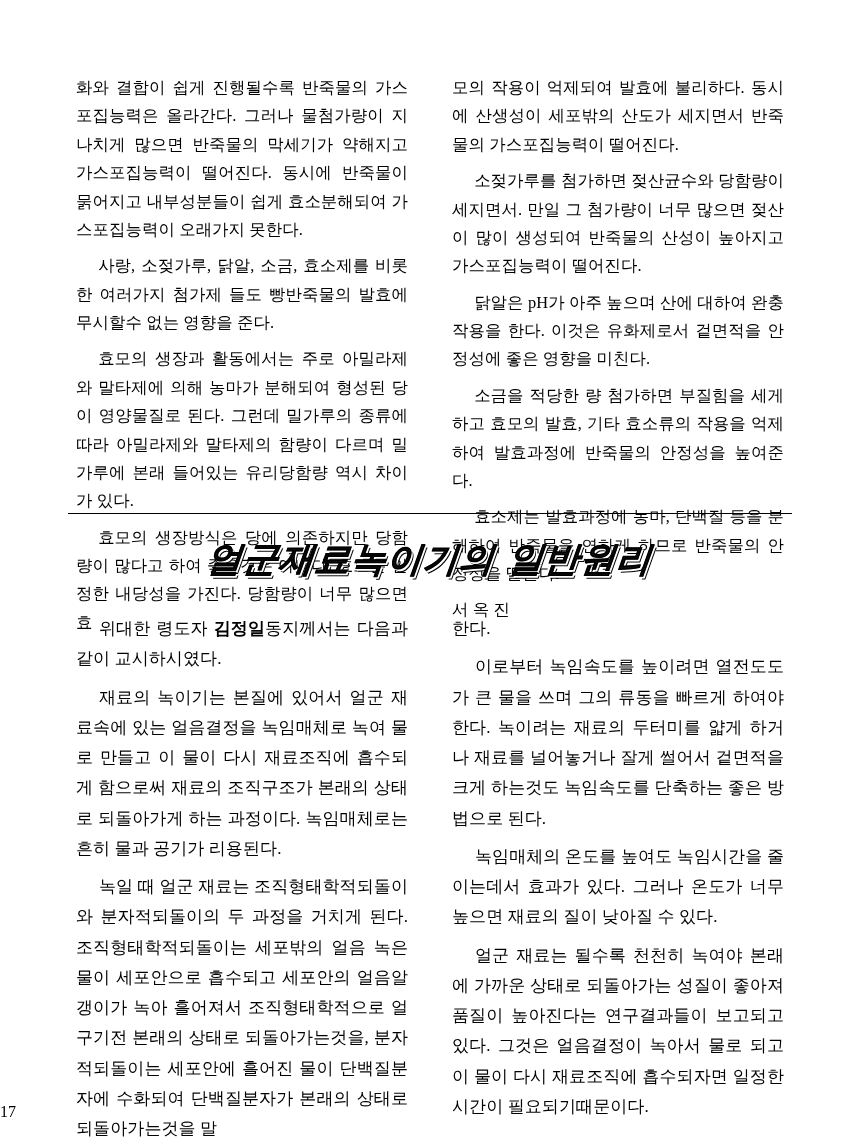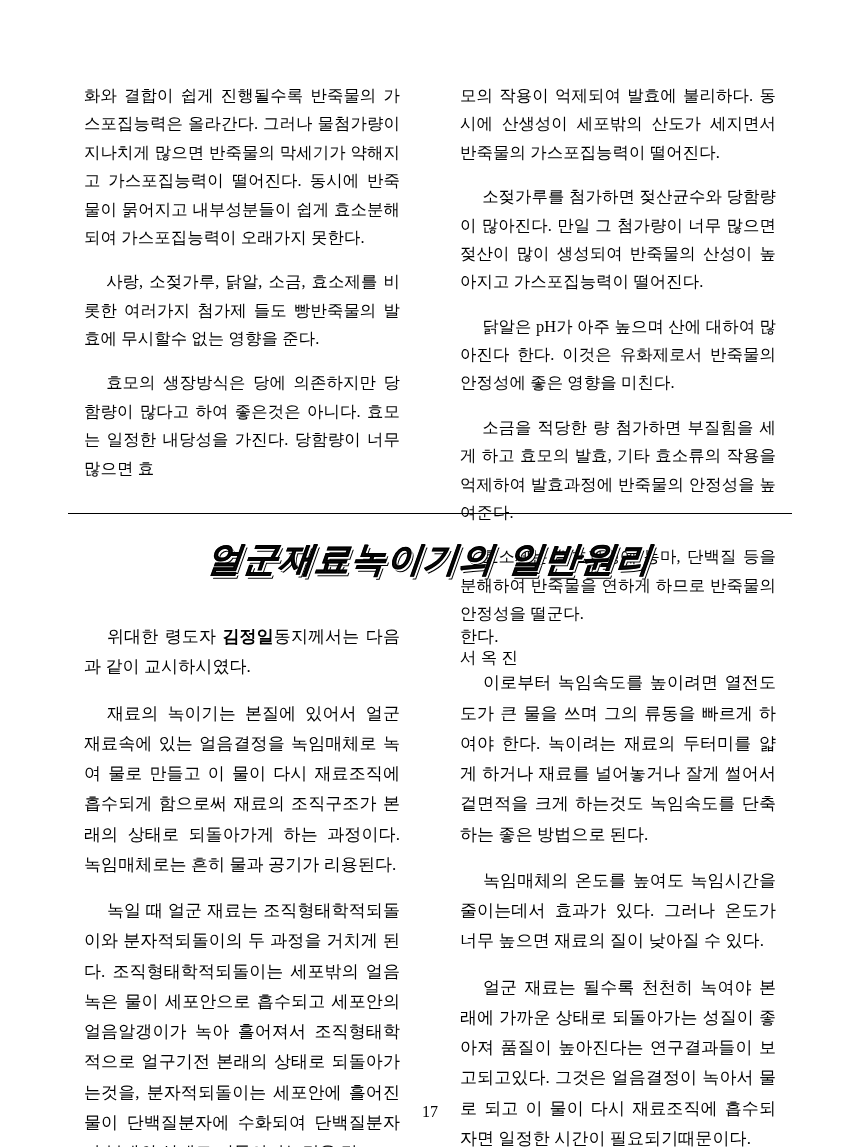--- a/index.html
+++ b/index.html
@@ -28,21 +28,21 @@
     left: 68px;
     top: 66px;
     width: 724px;
     display: flex;
     justify-content: space-between;
   }
   .col {
     width: 348px;
   }
   .col p {
-    margin: 16px;
+    margin: 8px;
     font-size: 16.4px;
     line-height: 1.73;
     text-align: justify;
     text-justify: inter-character;
     letter-spacing: 0.1px;
     word-break: break-all;
   }
   .col p.indent {
     text-indent: 1.35em;
   }
@@ -114,42 +114,42 @@
   .leader-name {
     font-weight: bold;
   }
 
   
   .page-number {
     position: absolute;
     left: 0;
     bottom: 26px;
     width: 860px;
-    text-align: center;
     font-size: 16px;
     font-family: "Liberation Serif", "DejaVu Serif", serif;
   }
 </style>
 </head>
 <body>
 
 <div class="page">
 
   <div class="top-section">
 
     <div class="col">
       <p>화와 결합이 쉽게 진행될수록 반죽물의 가스포집능력은 올라간다. 그러나 물첨가량이 지나치게 많으면 반죽물의 막세기가 약해지고 가스포집능력이 떨어진다. 동시에 반죽물이 묽어지고 내부성분들이 쉽게 효소분해되여 가스포집능력이 오래가지 못한다.</p>
       <p class="indent">사랑, 소젖가루, 닭알, 소금, 효소제를 비롯한 여러가지 첨가제 들도 빵반죽물의 발효에 무시할수 없는 영향을 준다.</p>
+      <p class="indent">효모의 생장과 활동에서는 주로 아밀라제와 말타제에 의해 농마가 분해되여 형성된 당이 영양물질로 된다. 그런데 밀가루의 종류에 따라 아밀라제와 말타제의 함량이 다르며 밀가루에 본래 들어있는 유리당함량 역시 차이가 있다.</p>
       <p class="indent">효모의 생장방식은 당에 의존하지만 당함량이 많다고 하여 좋은것은 아니다. 효모는 일정한 내당성을 가진다. 당함량이 너무 많으면 효</p>
     </div>
 
     <div class="col">
       <p>모의 작용이 억제되여 발효에 불리하다. 동시에 산생성이 세포밖의 산도가 세지면서 반죽물의 가스포집능력이 떨어진다.</p>
-      <p class="indent">소젖가루를 첨가하면 젖산균수와 당함량이 많아진다. 만일 그 첨가량이 너무 많으면 젖산이 많이 생성되여 반죽물의 산성이 높아지고 가스포집능력이 떨어진다.</p>
-      <p class="indent">닭알은 pH가 아주 높으며 산에 대하여 많아진다 한다. 이것은 유화제로서 반죽물의 안정성에 좋은 영향을 미친다.</p>
+      <p class="indent">소젖가루를 첨가하면 젖산균수와 당함량이 세지면서. 만일 그 첨가량이 너무 많으면 젖산이 많이 생성되여 반죽물의 산성이 높아지고 가스포집능력이 떨어진다.</p>
+      <p class="indent">닭알은 pH가 아주 높으며 산에 대하여 완충작용을 한다. 이것은 유화제로서 겉면적을 안정성에 좋은 영향을 미친다.</p>
       <p class="indent">소금을 적당한 량 첨가하면 부질힘을 세게 하고 효모의 발효, 기타 효소류의 작용을 억제하여 발효과정에 반죽물의 안정성을 높여준다.</p>
       <p class="indent">효소제는 발효과정에 농마, 단백질 등을 분해하여 반죽물을 연하게 하므로 반죽물의 안정성을 떨군다.</p>
       <p class="signature">서 옥 진</p>
     </div>
 
   </div>
 
   <div class="divider"></div>
 
   <div class="headline-wrap">

